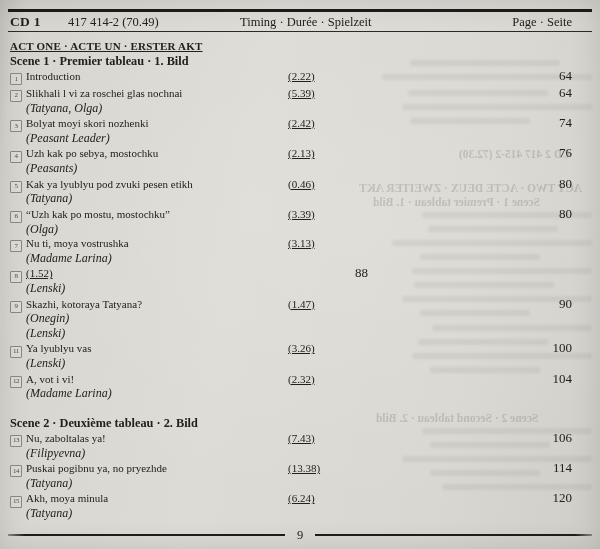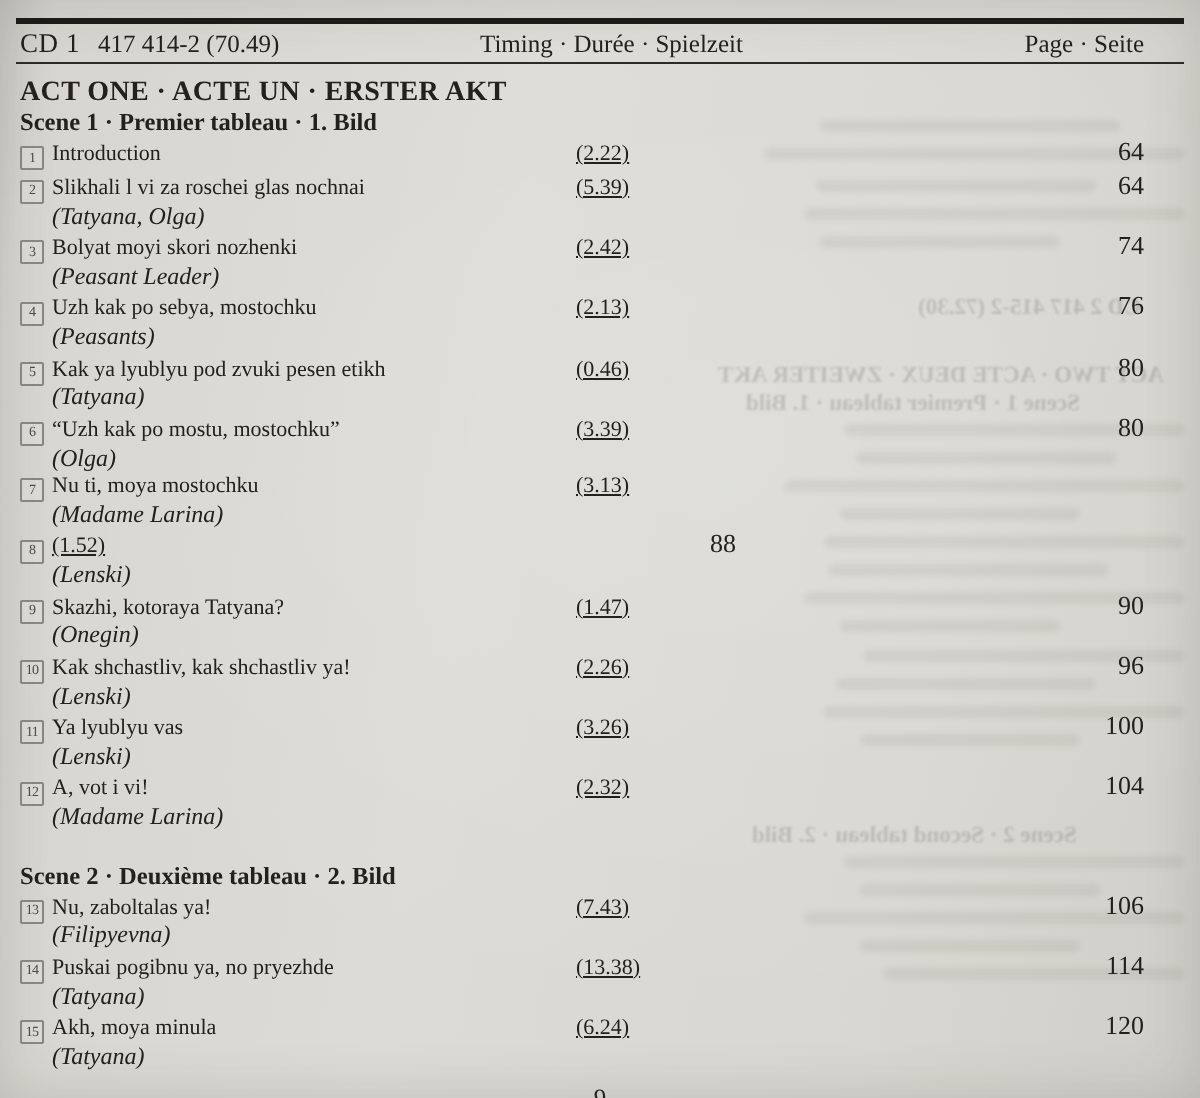--- a/index.html
+++ b/index.html
@@ -16,27 +16,27 @@
       linear-gradient(100deg,#c8c7c1 0%,#d6d5cf 4%,#dcdbd5 40%,#d8d7d1 75%,#cfcec8 100%);
     box-shadow:inset 0 0 28px rgba(70,68,60,0.18);
     box-sizing:border-box;
     padding-top:9px;
   }
   
   .rule-thick{height:3px;background:#1c1b18;margin:0 8px;}
   .rule-thin{height:1px;background:#2b2a26;margin:0 8px;}
   
   .header{position:relative;height:18px;margin:1px 28px 0 10px;z-index:2;}
-  .disc-label{position:absolute;left:0;top:1px;font-weight:normal;font-size:13.5px;letter-spacing:0.3px;}
-  .catalog{position:absolute;left:39px;top:2px;font-size:12.5px;}
+  .disc-label{position:absolute;left:0;top:1px;font-weight:bold;font-size:13.5px;letter-spacing:0.3px;}
+  .catalog{position:absolute;left:58px;top:2px;font-size:12.5px;}
   .timing-label{position:absolute;left:230px;top:2px;font-size:12.5px;}
   .page-label{position:absolute;right:0;top:2px;font-size:12.5px;}
   
   .content{position:relative;margin:7px 28px 0 10px;z-index:2;}
-  .act-title{font-weight:bold;font-size:14px;line-height:15px;letter-spacing:0.2px;}
+  .act-title{font-weight:bold;font-size:11px;line-height:15px;letter-spacing:0.2px;text-decoration:underline;}
   .scene{margin-top:1px;}
   .scene + .scene{margin-top:16px;}
   .scene-title{font-weight:bold;font-size:12.3px;line-height:13px;}
   .scene-tracks{margin-top:1px;}
   .track{margin-bottom:1px;}
   .track-main{display:grid;grid-template-columns:16px 262px 80px 1fr;align-items:baseline;line-height:13.5px;}
   .track-num-box{
     display:inline-flex;align-items:center;justify-content:center;
     width:10px;height:10px;border:1px solid #87867f;border-radius:1px;
     font-size:7px;color:#4c4b45;letter-spacing:-0.4px;
@@ -198,21 +198,21 @@
     <div class="performer-line">
       <span>(Olga)</span>
     </div>
   </div>
 
   <div class="track">
     <div class="track-main">
       <span class="track-num-box">
                 <span>7</span>
               </span>
-      <span class="track-title">Nu ti, moya mostochku</span>
+      <span class="track-title">Nu ti, moya vostrushka</span>
       <span class="track-timing">(3.13)</span>
     </div>
     <div class="performer-line">
       <span>(Madame Larina)</span>
     </div>
   </div>
 
   <div class="track">
     <div class="track-main">
       <span class="track-num-box">
@@ -234,28 +234,20 @@
       <span class="track-title">Skazhi, kotoraya Tatyana?</span>
       <span class="track-timing">(1.47)</span>
       <span class="track-page">90</span>
     </div>
     <div class="performer-line">
       <span>(Onegin)</span>
     </div>
   </div>
 
   <div class="track">
-    <div class="track-main">
-      <span class="track-num-box">
-                <span>10</span>
-              </span>
-      <span class="track-title">Kak shchastliv, kak shchastliv ya!</span>
-      <span class="track-timing">(2.26)</span>
-      <span class="track-page">96</span>
-    </div>
     <div class="performer-line">
       <span>(Lenski)</span>
     </div>
   </div>
 
   <div class="track">
     <div class="track-main">
       <span class="track-num-box">
                 <span>11</span>
               </span>

